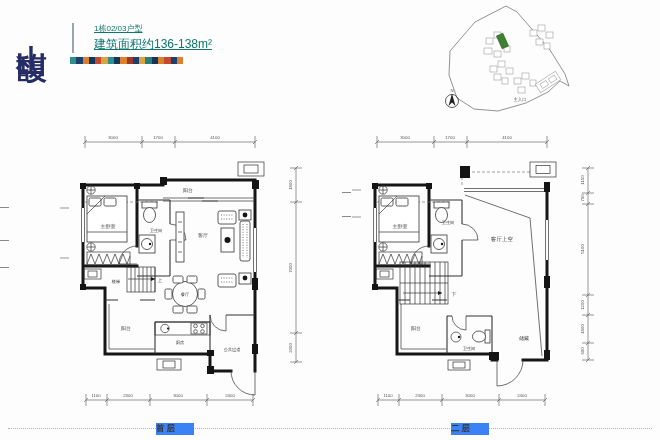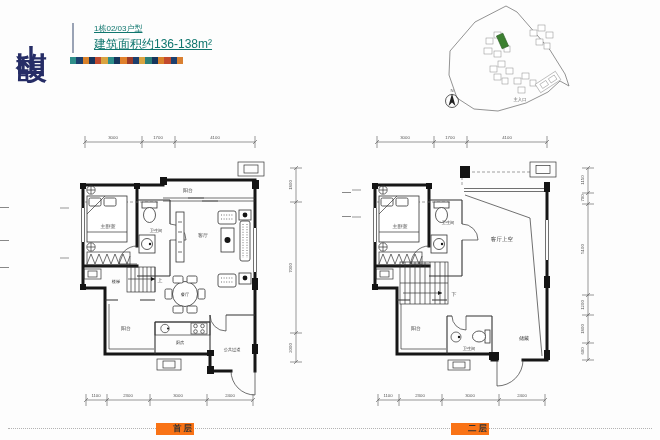--- a/index.html
+++ b/index.html
@@ -23,21 +23,21 @@
   .big{font-size:5.6px;fill:#333;}
   .w{stroke:#161616;stroke-width:3;fill:none;stroke-linecap:square;}
   .t{stroke:#333;stroke-width:1.1;fill:none;}
   .t2{stroke:#333;stroke-width:0.7;fill:none;}
   .f{stroke:#333;stroke-width:0.8;fill:#fff;}
   .dg{stroke:#555;stroke-width:0.6;fill:none;}
   .dash{stroke:#777;stroke-width:0.7;fill:none;stroke-dasharray:3,2;}
   .chunk{fill:#141414;stroke:none;}
   .dot{fill:#161616;stroke:none;}
   .baseline{position:absolute;left:8px;right:8px;top:428px;border-top:1px dotted #b3b3b3;}
-  .flabel{position:absolute;top:423px;width:38px;text-align:right;background:#f97316;
+  .flabel{position:absolute;top:423px;width:38px;text-align:left;background:#3b82f6;
           font-size:8.5px;font-weight:bold;color:#333;letter-spacing:2px;}
   .stub{position:absolute;width:9px;height:1px;background:#888;}
   .site{position:absolute;left:438px;top:2px;}
   .sb{stroke:#8a8a8a;stroke-width:0.5;fill:#fff;}
   .sp{stroke:#777;stroke-width:0.8;fill:none;}
 </style>
 </head>
 <body>
 
 <div class="stage">

